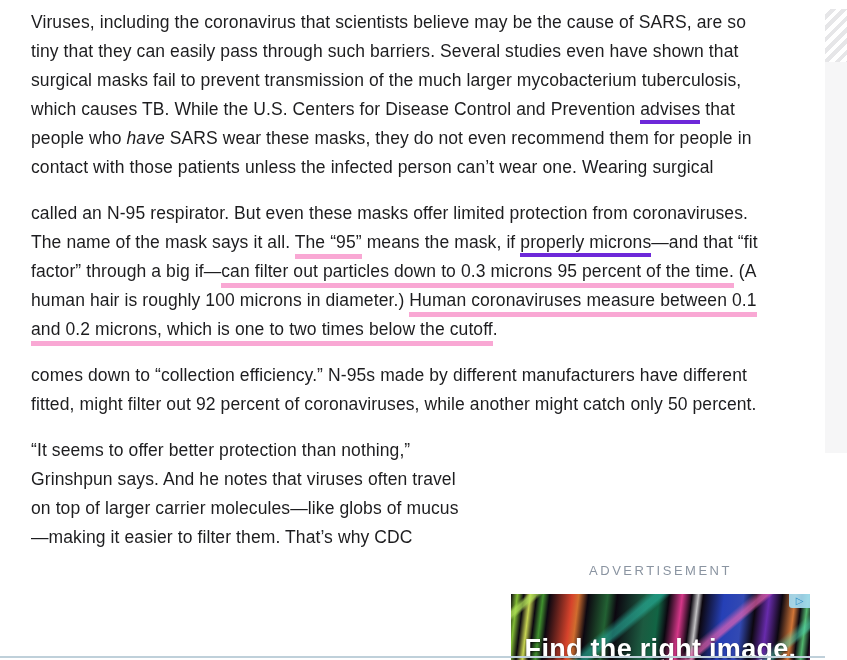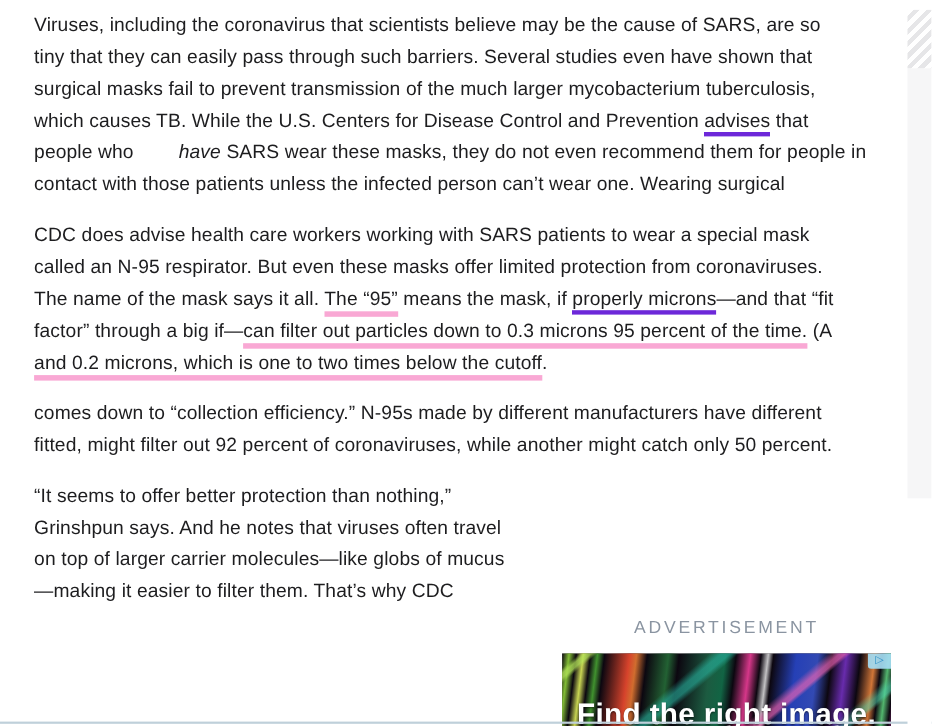--- a/index.html
+++ b/index.html
@@ -21,41 +21,41 @@
   .paragraph { margin: 0 0 17px 0; }
   .line {
     white-space: pre;
     height: 29px;
     line-height: 29px;
     font-size: 17.5px;
     color: #1d1d1f;
     letter-spacing: 0.1px;
   }
   .seg-plain { }
-  .seg-italic { font-style: italic; margin-left: 36px; }
+  .seg-italic { font-style: italic; }
   .seg-link {
     border-bottom: 4px solid #6d28d9;
     padding-bottom: 1px;
     cursor: pointer;
   }
   .seg-mark {
     border-bottom: 5px solid #f9a8d4;
     padding-bottom: 2px;
   }
 
   
   .ad-module {
     position: absolute;
     left: 511px;
     top: 563px;
     width: 299px;
   }
   .ad-label {
     text-align: center;
-    font-size: 16px;
+    font-size: 13px;
     letter-spacing: 2.5px;
     color: #8a94a1;
     line-height: 16px;
     margin-bottom: 15px;
   }
   .ad-banner {
     position: relative;
     width: 299px;
     height: 200px;
     cursor: pointer;
@@ -163,24 +163,24 @@
   <div class="article" id="article-body">
       <div class="paragraph">
         <div class="line"><span class="seg-plain">Viruses, including the coronavirus that scientists believe may be the cause of SARS, are so</span></div>
         <div class="line"><span class="seg-plain">tiny that they can easily pass through such barriers. Several studies even have shown that</span></div>
         <div class="line"><span class="seg-plain">surgical masks fail to prevent transmission of the much larger mycobacterium tuberculosis,</span></div>
         <div class="line"><span class="seg-plain">which causes TB. While the U.S. Centers for Disease Control and Prevention </span><span class="seg-link">advises</span><span class="seg-plain"> that</span></div>
         <div class="line"><span class="seg-plain">people who </span><span class="seg-italic">have</span><span class="seg-plain"> SARS wear these masks, they do not even recommend them for people in</span></div>
         <div class="line"><span class="seg-plain">contact with those patients unless the infected person can’t wear one. Wearing surgical</span></div>
       </div>
       <div class="paragraph">
-        <div class="line"><span class="seg-plain">CDC does advise health care workers working with SARS patients to wear a special mask</span></div>
         <div class="line"><span class="seg-plain">called an N-95 respirator. But even these masks offer limited protection from coronaviruses.</span></div>
         <div class="line"><span class="seg-plain">The name of the mask says it all. </span><span class="seg-mark">The “95”</span><span class="seg-plain"> means the mask, if </span><span class="seg-link">properly microns</span><span class="seg-plain">—and that “fit</span></div>
         <div class="line"><span class="seg-plain">factor” through a big if—</span><span class="seg-mark">can filter out particles down to 0.3 microns 95 percent of the time.</span><span class="seg-plain"> (A</span></div>
+        <div class="line"><span class="seg-plain">human hair is roughly 100 microns in diameter.) </span><span class="seg-mark">Human coronaviruses measure between 0.1</span></div>
         <div class="line"><span class="seg-mark">and 0.2 microns, which is one to two times below the cutoff</span><span class="seg-plain">.</span></div>
       </div>
       <div class="paragraph">
         <div class="line"><span class="seg-plain">comes down to “collection efficiency.” N-95s made by different manufacturers have different</span></div>
         <div class="line"><span class="seg-plain">fitted, might filter out 92 percent of coronaviruses, while another might catch only 50 percent.</span></div>
       </div>
       <div class="paragraph">
         <div class="line"><span class="seg-plain">“It seems to offer better protection than nothing,”</span></div>
         <div class="line"><span class="seg-plain">Grinshpun says. And he notes that viruses often travel</span></div>
         <div class="line"><span class="seg-plain">on top of larger carrier molecules—like globs of mucus</span></div>

